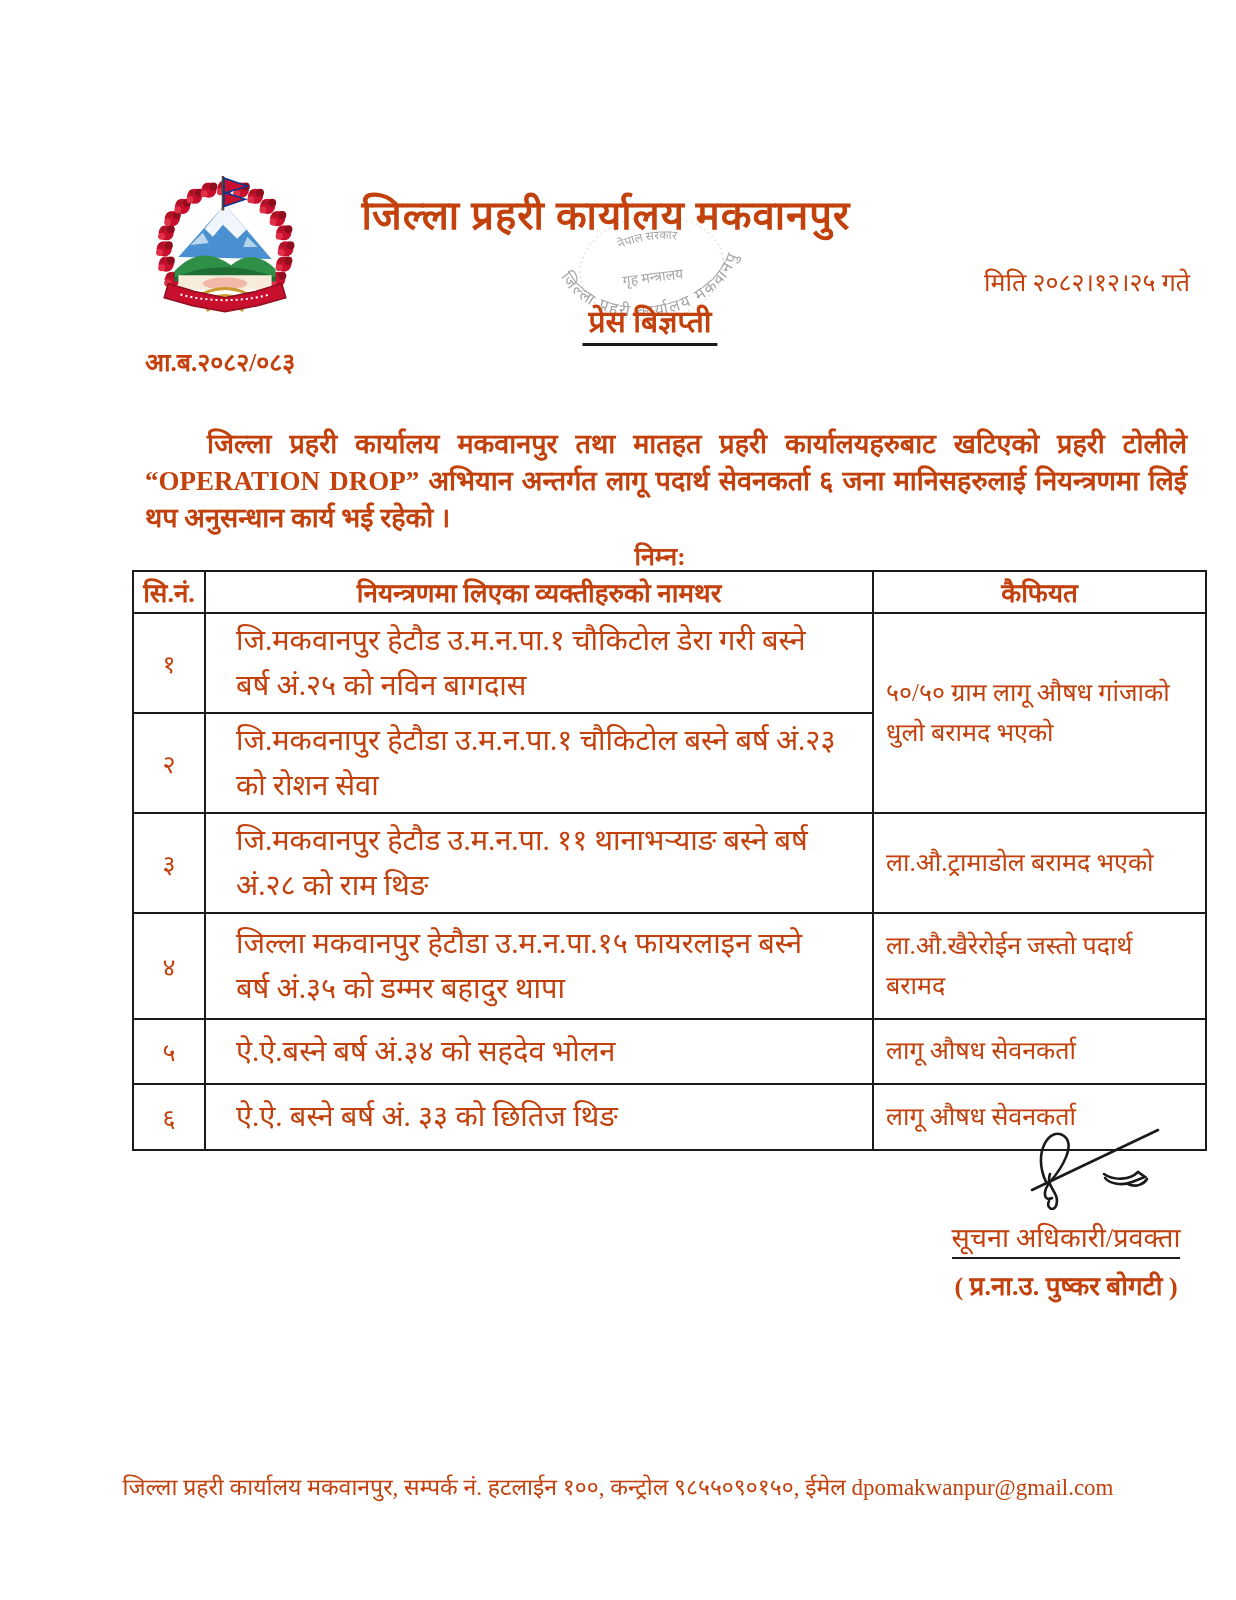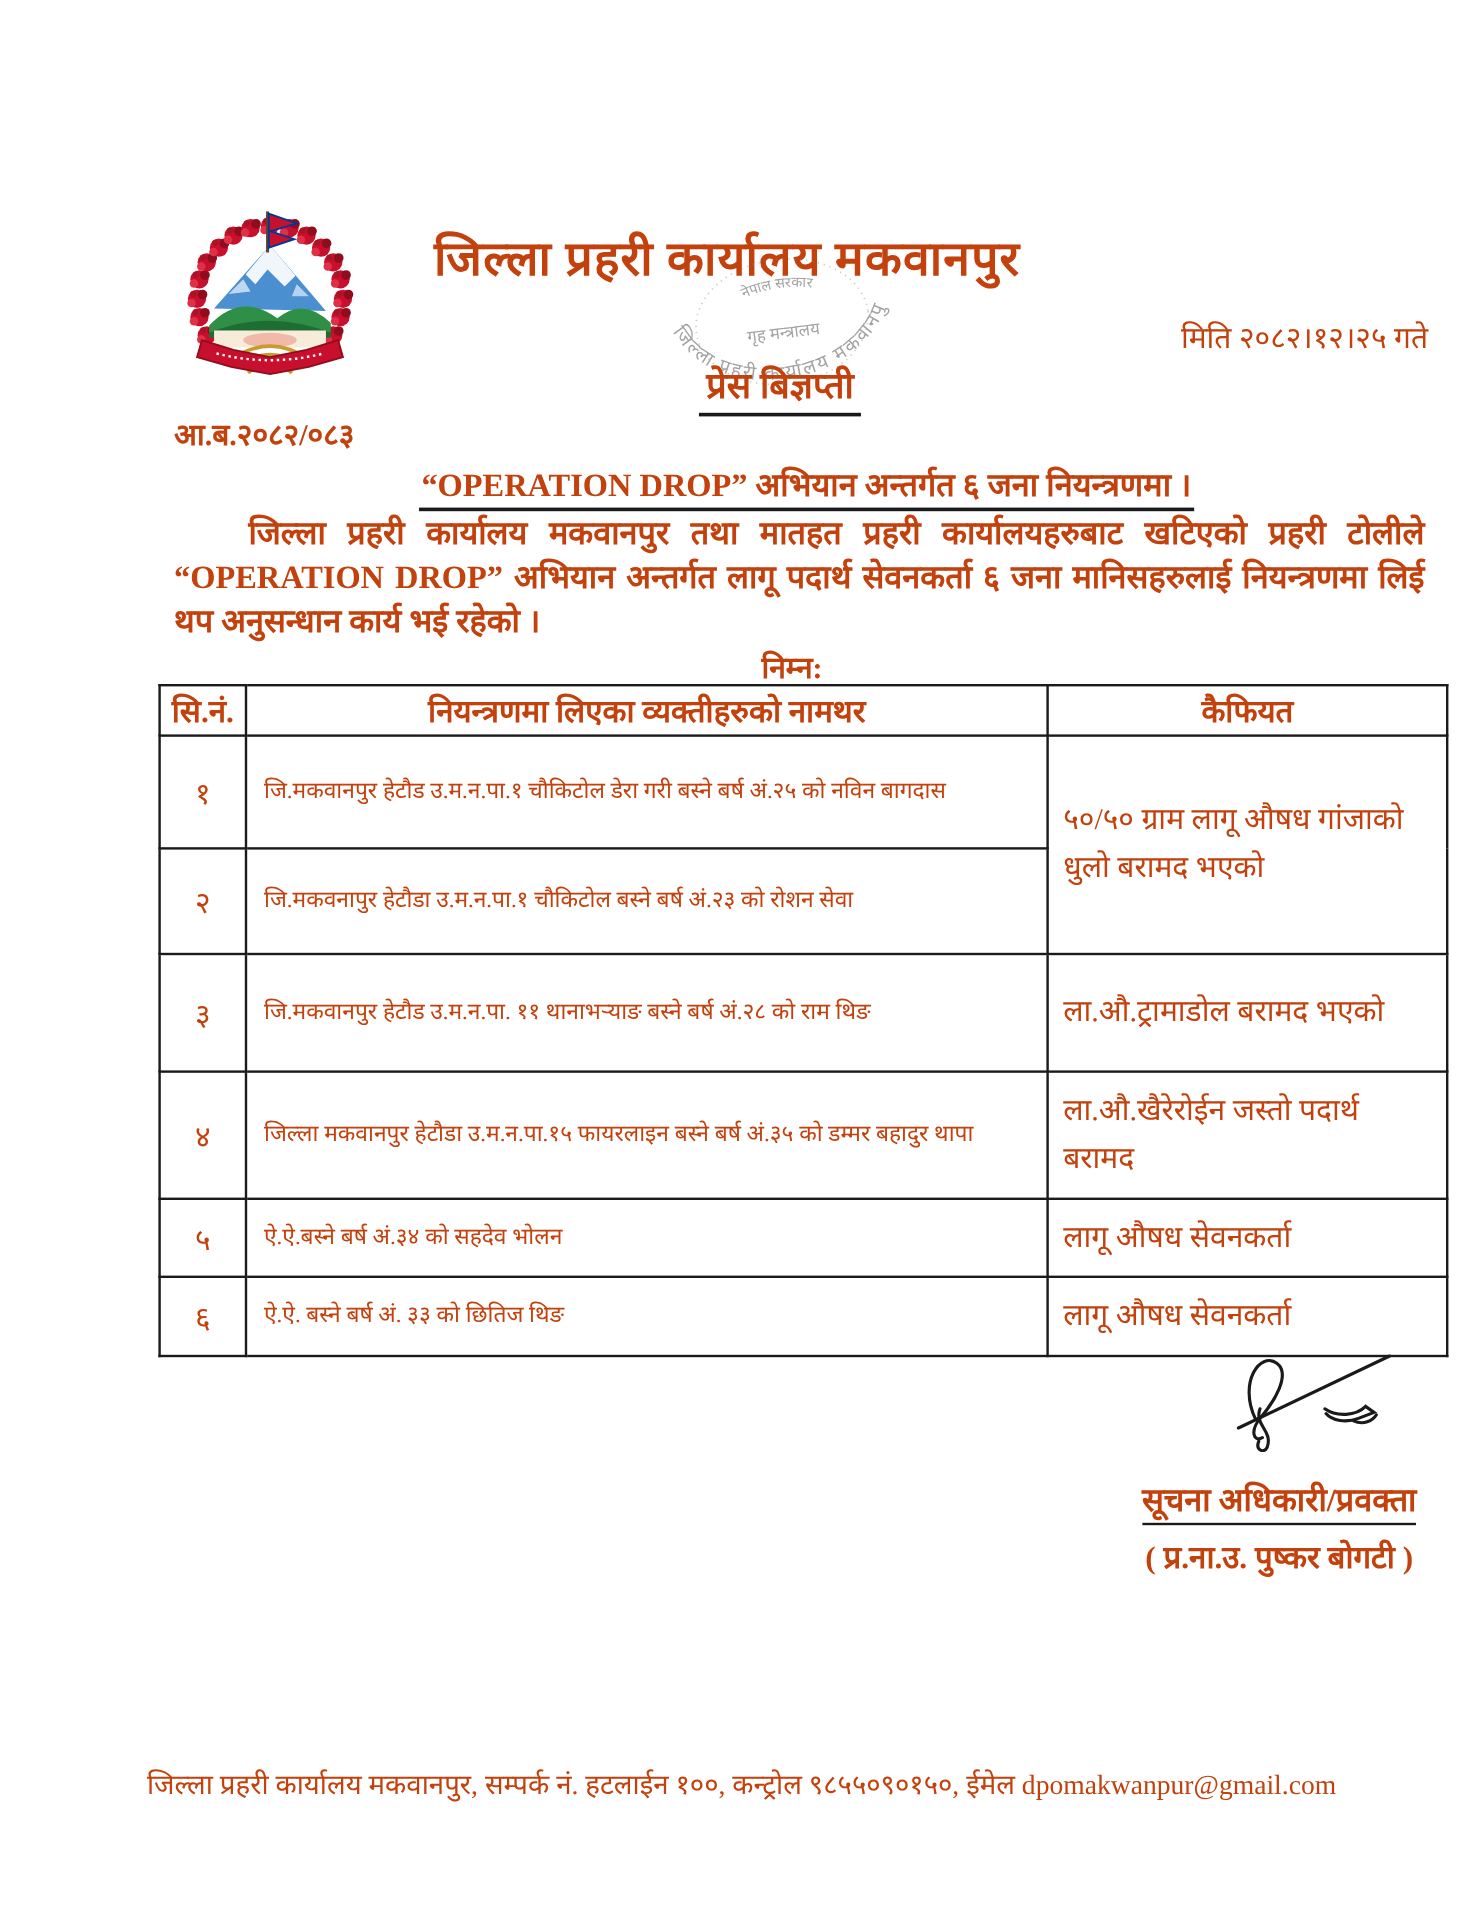--- a/index.html
+++ b/index.html
@@ -68,32 +68,32 @@
   }
   table.arrest th{
     font-size:26px;font-weight:bold;
     height:36px;padding:2px 4px;
     text-align:center;
   }
   col.w-sn{width:72px;}
   col.w-name{width:668px;}
   col.w-remark{width:333px;}
   td.c-sn{text-align:center;font-size:25px;}
-  td.c-name{font-size:19px;padding:4px 14px;line-height:1.55;}
+  td.c-name{font-size:29px;padding:4px 30px;line-height:1.55;}
   td.c-remark{font-size:25px;padding:4px 12px;line-height:1.6;}
   tbody tr:nth-child(1) td{height:84px;}
   tbody tr:nth-child(2) td{height:78px;}
   tbody tr:nth-child(3) td{height:88px;}
   tbody tr:nth-child(4) td{height:96px;}
   tbody tr:nth-child(5) td{height:55px;}
   tbody tr:nth-child(6) td{height:56px;}
 
   .sign-block{left:938px;top:1118px;width:256px;text-align:center;}
   .sign-svg{width:150px;height:92px;margin-left:50px;}
-  .sign-title{font-size:27px;font-weight:bold;margin-top:15px;white-space:nowrap;}
+  .sign-title{font-size:27px;font-weight:normal;margin-top:4px;white-space:nowrap;}
   .sign-title .u{border-bottom:2.5px solid #1a1a1a;padding-bottom:4px;}
   .sign-name{font-size:26px;font-weight:bold;margin-top:12px;white-space:nowrap;}
 
   .footer{
     left:0;top:1470px;width:1236px;
     text-align:center;
     font-size:23px;
     white-space:nowrap;
   }
 </style>
@@ -191,23 +191,20 @@
   <div class="abs doc-type">
     <span class="u">प्रेस बिज्ञप्ती</span>
   </div>
 
   <div class="abs date-block">
     <div>मिति २०८२।१२।२५ गते</div>
   </div>
 
   <div class="abs fiscal">आ.ब.२०८२/०८३</div>
 
-  <div class="abs headline">
-    <span class="u">“OPERATION DROP” अभियान अन्तर्गत ६ जना नियन्त्रणमा ।</span>
-  </div>
 
   <p class="abs body-par">जिल्ला प्रहरी कार्यालय मकवानपुर तथा मातहत प्रहरी कार्यालयहरुबाट खटिएको प्रहरी टोलीले “OPERATION DROP” अभियान अन्तर्गत लागू पदार्थ सेवनकर्ता ६ जना मानिसहरुलाई नियन्त्रणमा लिई थप अनुसन्धान कार्य भई रहेको ।</p>
 
   <div class="abs nimna">निम्न:</div>
 
   <table class="arrest">
     <colgroup>
       <col class="w-sn">
         <col class="w-name">
         <col class="w-remark">

